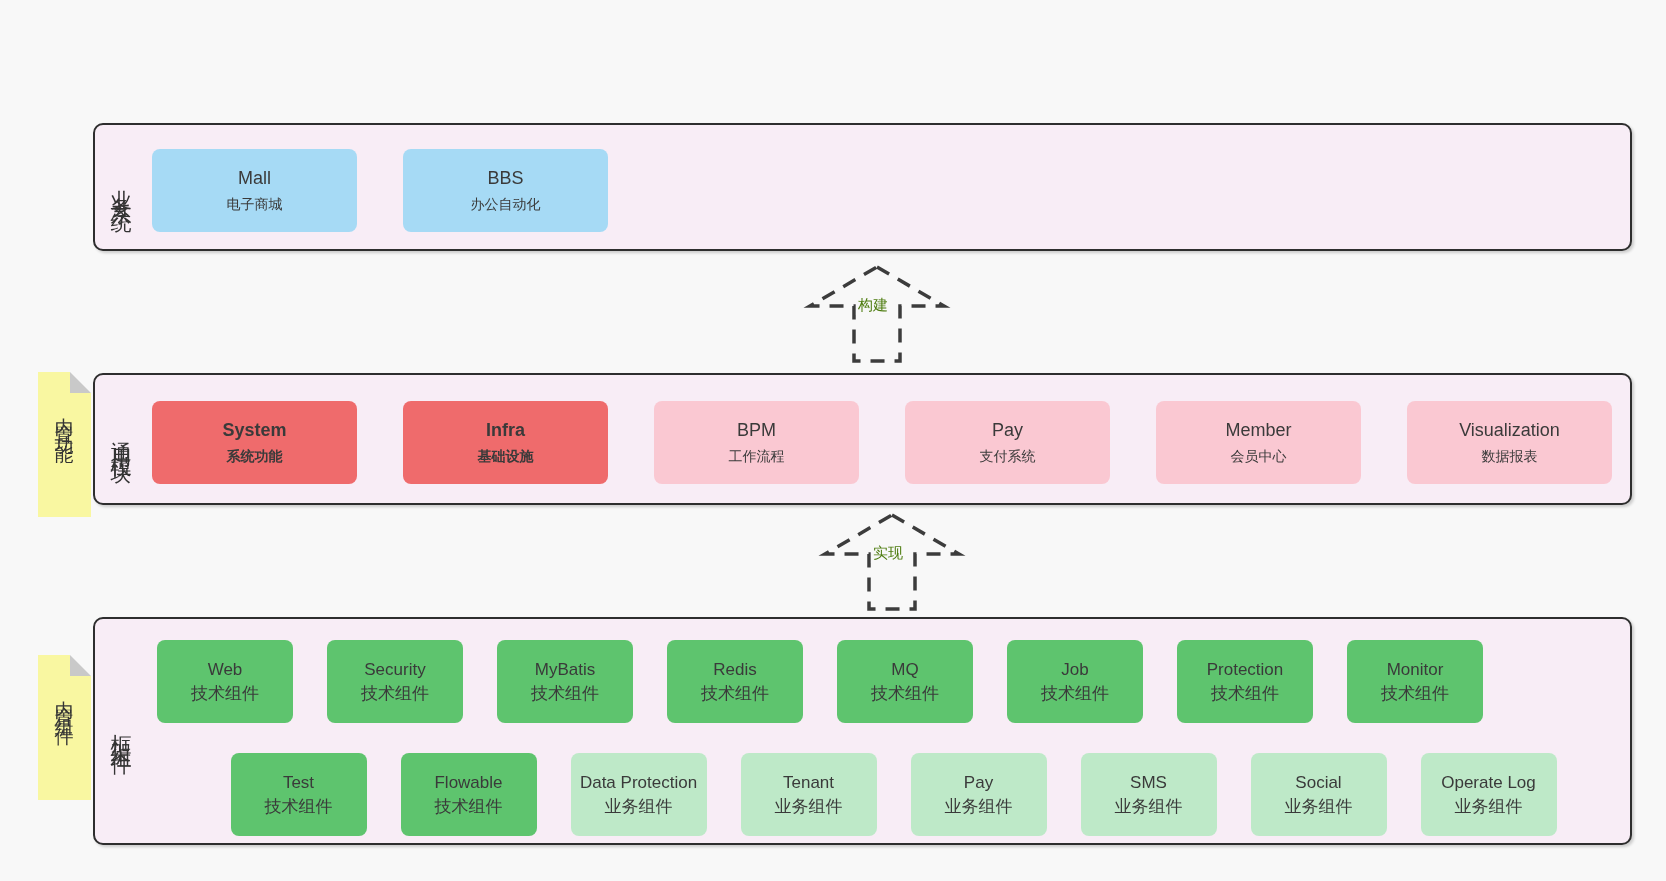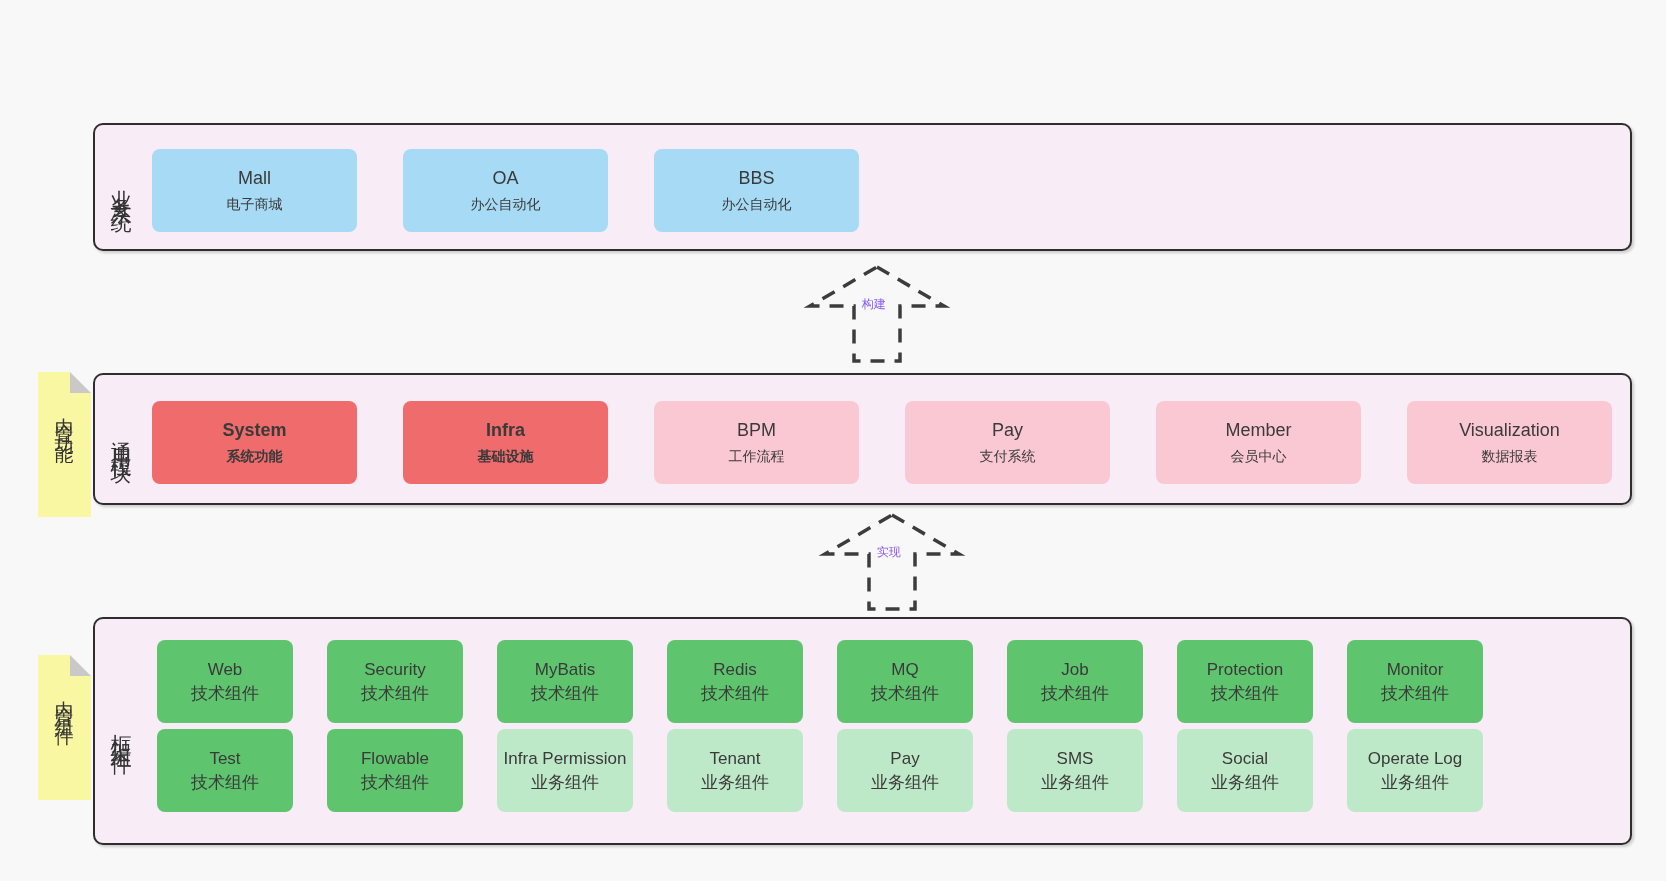--- a/index.html
+++ b/index.html
@@ -66,38 +66,34 @@
     font-size:19px; letter-spacing:9px; line-height:1; color:#333;
     white-space:nowrap;
   }
   .arrow{
     position:absolute; width:140px; height:100px;
   }
   .arrow svg{position:absolute; inset:0; overflow:visible;}
   .arrow-label{
     position:absolute; top:32px; left:50%; transform:translateX(-62%);
     background:var(--page-bg); padding:0 2px;
-    font-size:12px; color:#8b5cf6; z-index:2; white-space:nowrap;
+    font-size:15px; color:#4d7c0f; z-index:2; white-space:nowrap;
   }
 </style>
 </head>
 <body>
 
 <section class="panel" style="top:123px;height:128px;">
   <div class="panel-label">业务系统</div>
   <div class="boxes row6" style="top:24px;height:83px;">
       <div class="box v-blue">
     <div class="box-name">Mall</div>
     <div class="box-desc">电子商城</div>
   </div>
       <div class="box v-blue">
-    <div class="box-name">OA</div>
-    <div class="box-desc">办公自动化</div>
-  </div>
-      <div class="box v-blue">
     <div class="box-name">BBS</div>
     <div class="box-desc">办公自动化</div>
   </div>
     </div>
 </section>
 
 <div class="arrow" style="left:807px;top:264px;">
   <svg viewBox="0 0 140 100">
     <path d="M70 3 L137 42 L93 42 L93 97 L47 97 L47 42 L3 42 Z" fill="none" stroke="var(--arrow)" stroke-width="3.5" stroke-dasharray="14 10"></path>
   </svg>
@@ -178,31 +174,31 @@
   </div>
       <div class="box v-green">
     <div class="box-name">Protection</div>
     <div class="box-desc">技术组件</div>
   </div>
       <div class="box v-green">
     <div class="box-name">Monitor</div>
     <div class="box-desc">技术组件</div>
   </div>
     </div>
-  <div class="boxes row8" style="top:110px;height:83px;">
+  <div class="boxes row8" style="top:134px;height:83px;justify-content:center;">
       <div class="box v-green">
     <div class="box-name">Test</div>
     <div class="box-desc">技术组件</div>
   </div>
       <div class="box v-green">
     <div class="box-name">Flowable</div>
     <div class="box-desc">技术组件</div>
   </div>
       <div class="box v-lightgreen">
-    <div class="box-name">Infra Permission</div>
+    <div class="box-name">Data Protection</div>
     <div class="box-desc">业务组件</div>
   </div>
       <div class="box v-lightgreen">
     <div class="box-name">Tenant</div>
     <div class="box-desc">业务组件</div>
   </div>
       <div class="box v-lightgreen">
     <div class="box-name">Pay</div>
     <div class="box-desc">业务组件</div>
   </div>

